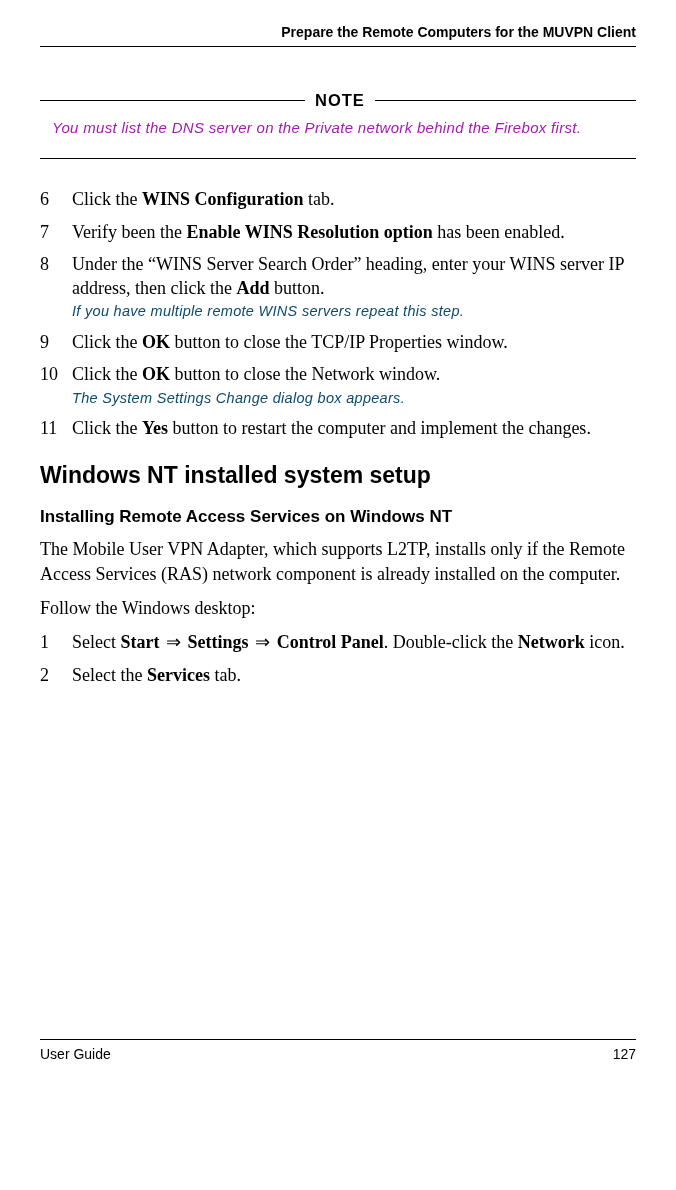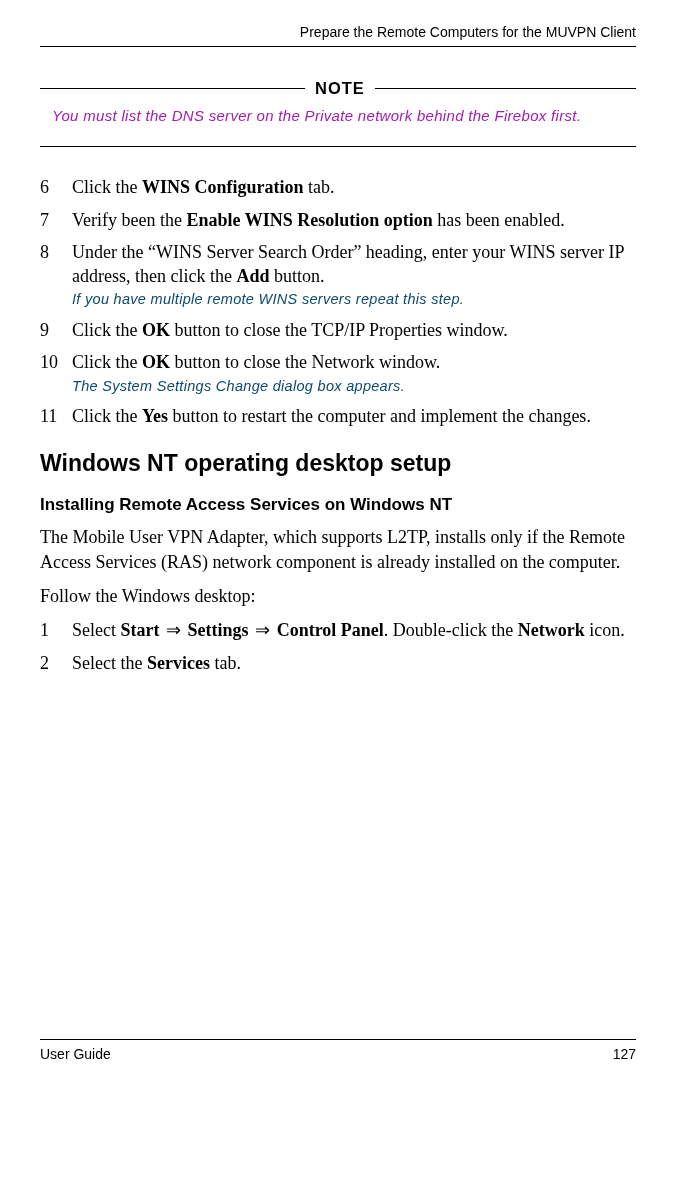--- a/index.html
+++ b/index.html
@@ -14,21 +14,22 @@
     }
     .page {
       padding: 24px 40px 0 40px;
     }
     .header {
       text-align: right;
       font-family: "Trebuchet MS", Arial, sans-serif;
       font-size: 14px;
       padding-bottom: 6px;
       border-bottom: 1px solid #000;
-      margin-bottom: 32px;
+      margin-bottom: 44px;
+      font-weight: bold;
     }
     .note-block {
       margin-bottom: 24px;
     }
     .note-title-row {
       display: flex;
       align-items: center;
       margin-bottom: 8px;
     }
     .note-line-left {
@@ -166,21 +167,21 @@
     <div class="step">
       <div class="num">10</div>
       <div class="txt"><span>Click the </span><span class="bold">OK</span><span> button to close the Network window.</span><span class="sub">The System Settings Change dialog box appears.</span></div>
     </div>
     <div class="step">
       <div class="num">11</div>
       <div class="txt"><span>Click the </span><span class="bold">Yes</span><span> button to restart the computer and implement the changes.</span></div>
     </div>
   </div>
 
-  <h2 class="section">Windows NT operating desktop setup</h2>
+  <h2 class="section">Windows NT installed system setup</h2>
 
   <h3 class="subsection">Installing Remote Access Services on Windows NT</h3>
   <p class="body">The Mobile User VPN Adapter, which supports L2TP, installs only if the  Remote Access Services (RAS) network component is already installed on the computer.</p>
   <p class="body">Follow the Windows desktop:</p>
 
   <div class="steps" style="margin-top:4px;">
     <div class="step">
       <div class="num">1</div>
       <div class="txt">
         <span>Select </span><span class="bold">Start</span><span> </span><span class="arrow">⇒</span><span> </span><span class="bold">Settings</span><span> </span><span class="arrow">⇒</span><span> </span><span class="bold">Control Panel</span><span>. Double-click the </span><span class="bold">Network</span><span> icon.</span>

